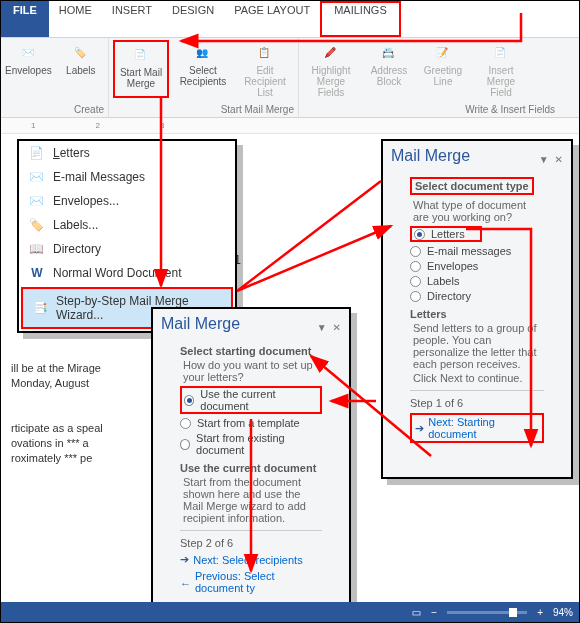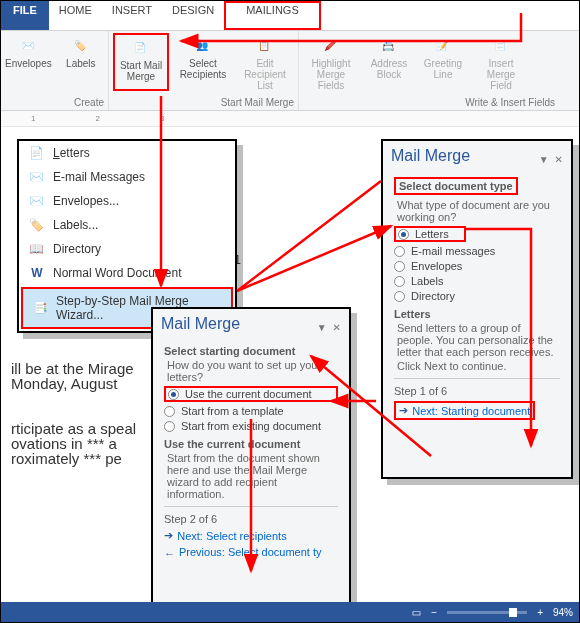--- a/index.html
+++ b/index.html
@@ -1,45 +1,45 @@
 <!DOCTYPE html>
 <html><head>
 <meta charset="utf-8">
 <style>
   * { box-sizing: border-box; margin: 0; padding: 0; font-family: "Segoe UI", Tahoma, sans-serif; }
   body { width: 580px; height: 623px; background: #fff; position: relative; overflow: hidden; border: 1px solid #000; }
-  .tabbar { display: flex; height: 30px; background: #fff; border-bottom: 1px solid #d4d4d4; font-size: 11px; }
+  .tabbar { display: flex; height: 37px; background: #fff; border-bottom: 1px solid #d4d4d4; font-size: 11px; }
   .tab { padding: 3px 10px 0; color: #444; cursor: default; }
   .tab.file { background: #2b579a; color: #fff; font-weight: bold; padding: 3px 12px; }
-  .tab.boxed { border: 2px solid red; padding: 1px 20px 0; }
+  .tab.boxed { border: 2px solid red; padding: 1px 12px 0; }
   .ribbon { display: flex; height: 80px; background: #f4f5f6; border-bottom: 1px solid #d4d4d4; font-size: 10px; color: #555; }
   .rgroup { border-right: 1px solid #e0e0e0; padding: 2px 4px 0; display: flex; flex-direction: column; justify-content: space-between; }
   .rgroup-items { display: flex; gap: 6px; }
   .ritem { display: flex; flex-direction: column; align-items: center; width: 48px; text-align: center; gap: 1px; }
   .ritem.big { width: 56px; }
   .ritem .ico { width: 26px; height: 24px; display: flex; align-items: center; justify-content: center; }
   .ritem .lbl { font-size: 10px; line-height: 11px; }
   .ritem.dis { color: #aaa; }
   .rgroup-label { text-align: right; font-size: 10px; color: #777; padding-bottom: 2px; }
   .redbox { border: 2px solid red; }
   .ruler { height: 16px; background: #fafafa; border-bottom: 1px solid #e5e5e5; font-size: 8px; color: #888; padding-left: 30px; display:flex; align-items:center; gap:60px;}
-  .doctext { position:absolute; left:10px; width:150px; font-size:15px; line-height:15px; color:#333;}
+  .doctext { position:absolute; left:10px; width:150px; font-size:11px; line-height:15px; color:#333;}
   
   .dropdown { position: absolute; top: 138px; left: 16px; width: 220px; background: #fff; border: 2px solid #000; box-shadow: 6px 6px 0 rgba(0,0,0,.25); }
   .dd-item { display:flex; align-items:center; gap:8px; padding: 5px 10px; font-size: 12px; color: #333; }
   .dd-item .di { width:16px; height:14px; display:inline-flex; align-items:center; justify-content:center; font-size:12px; color:#3a6ea5;}
   .dd-item.last { border:2px solid red; background: #cde6f7; margin:2px; }
   .dd-item.last .lbl { text-decoration: none; }
   .ul { text-decoration: underline; }
   
   .pane { position:absolute; background:#f4f5f6; border:2px solid #000; box-shadow:6px 6px 0 rgba(0,0,0,.25); font-size:11px; color:#444; }
   .pane-hd { display:flex; align-items:flex-end; justify-content:space-between; padding:6px 8px 2px; }
   .pane-hd h3 { font-size:16px; font-weight:normal; color:#2b579a; }
   .pane-hd .ctl { font-size:10px; color:#777; display:flex; gap:6px;}
-  .pane-body { padding: 4px 11px 8px; }
+  .pane-body { padding: 4px 27px 8px; }
   .pane b.sec { display:block; font-size:11px; color:#5a5a5a; font-weight:bold; margin:6px 0 2px; }
   .help { font-size:11px; color:#666; margin:2px 3px; }
   .radio-row { display:flex; align-items:center; gap:6px; margin:3px 0; font-size:11px;}
   .radio { width:11px; height:11px; border:1px solid #888; border-radius:50%; display:inline-flex; align-items:center; justify-content:center; background:#fff;}
   .radio.sel::after { content:""; width:5px; height:5px; border-radius:50%; background:#2b579a; }
   .hr { border:0; border-top:1px solid #ccc; margin:6px 0; }
   .stepline { font-size:11px; font-weight:normal; color:#5a5a5a; margin-top:6px;}
   .navlink { display:flex; align-items:center; gap:4px; color:#0066cc; font-size:11px; margin:4px 0; }
   .arr { font-size:11px; color:#2b579a; }
   .statusbar { position:absolute; bottom:0; left:0; width:580px; height:20px; background:#2b579a; color:#fff; font-size:10px; display:flex; align-items:center; justify-content:flex-end; padding:0 8px; gap:10px;}
@@ -50,20 +50,21 @@
   .page171 { position:absolute; top:252px; left:220px; font-size:12px; color:#333;}
 </style>
 </head>
 <body>
 
 <div class="tabbar">
   <div class="tab file">FILE</div>
   <div class="tab">HOME</div>
   <div class="tab">INSERT</div>
   <div class="tab">DESIGN</div>
+  <div class="tab">PAGE LAYOUT</div>
   <div class="tab boxed">MAILINGS</div>
 </div>
 
 <div class="ribbon">
   <div class="rgroup" style="width:108px">
     <div class="rgroup-items">
       <div class="ritem">
         <span class="ico">✉️</span>
         <span class="lbl">Envelopes</span>
       </div>

